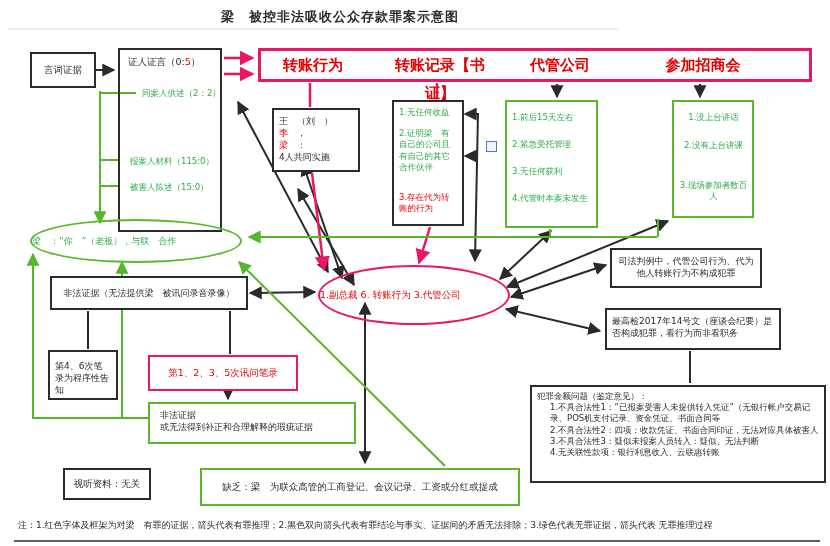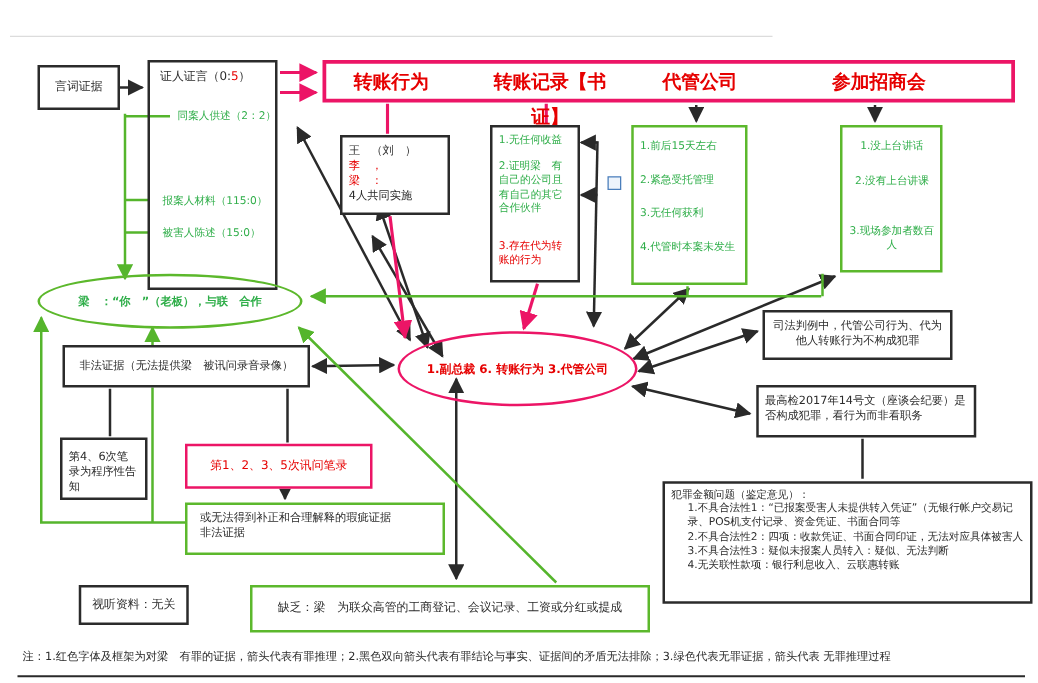--- a/index.html
+++ b/index.html
@@ -9,40 +9,41 @@
   .abs{position:absolute;box-sizing:border-box;}
   .title{position:absolute;left:60px;top:8px;width:560px;text-align:center;
          font-size:13px;font-weight:bold;letter-spacing:1px;}
   .box{position:absolute;box-sizing:border-box;border:2px solid #2b2b2b;background:#fff;
        font-size:9px;line-height:1.35;padding:3px 5px;}
   .box.nobg{background:transparent;}
   .box.green{border-color:#5cb82c;}
   .box.pink{border-color:#ec1566;}
   .center{display:flex;align-items:center;justify-content:center;text-align:center;}
   .ellipse{position:absolute;box-sizing:border-box;border:2px solid;border-radius:50%;
-           display:flex;align-items:center;justify-content:center;text-align:center;font-weight:bold;}
+           display:flex;align-items:center;justify-content:flex-start;text-align:center;}
   .gt{color:#2fae49;}
   .rt{color:#e60000;}
   .bt{color:#2b2b2b;}
   .topbar{position:absolute;left:258px;top:48px;width:554px;height:34px;
           border:3px solid #ec1566;background:#fff;box-sizing:border-box;}
   .topbar span{position:absolute;top:0;height:28px;line-height:28px;text-align:center;
                font-size:15px;font-weight:bold;color:#e60000;}
   .small{font-size:8.5px;}
   .note{position:absolute;left:18px;top:519px;width:800px;font-size:9px;color:#2b2b2b;}
   .chk{position:absolute;left:486px;top:141px;width:11px;height:11px;
        border:1.5px solid #4a7ebb;background:#eef4fb;box-sizing:border-box;}
   .witem{position:absolute;font-size:8.5px;white-space:nowrap;}
   .li{position:absolute;left:5px;right:4px;}
 </style>
 </head>
 <body>
 
 <div class="canvas">
 
+  <div class="title">梁　被控非法吸收公众存款罪案示意图</div>
 
   <svg class="wires" width="830" height="546">
     <defs>
       <marker id="aB" viewBox="0 0 10 10" refX="9" refY="5" markerWidth="6.5" markerHeight="6.5" orient="auto-start-reverse">
         <path d="M0,0 L10,5 L0,10 z" fill="#2a2a2a"></path>
       </marker>
       <marker id="aP" viewBox="0 0 10 10" refX="9" refY="5" markerWidth="6" markerHeight="6" orient="auto-start-reverse">
         <path d="M0,0 L10,5 L0,10 z" fill="#ec1566"></path>
       </marker>
       <marker id="aG" viewBox="0 0 10 10" refX="9" refY="5" markerWidth="6.5" markerHeight="6.5" orient="auto-start-reverse">
@@ -174,22 +175,22 @@
 
   <div class="box" style="left:48px;top:350px;width:70px;height:50px;padding-top:8px;">
     <span>第4、6次笔录为程序性告知</span>
   </div>
 
   <div class="box pink center" style="left:148px;top:355px;width:150px;height:36px;font-size:9.5px;">
     <span class="rt">第1、2、3、5次讯问笔录</span>
   </div>
 
   <div class="box green" style="left:148px;top:402px;width:208px;height:42px;padding-top:5px;padding-left:10px;">
+    <div>非法证据</div>
     <div>或无法得到补正和合理解释的瑕疵证据</div>
-    <div>非法证据</div>
   </div>
 
   <div class="box center" style="left:63px;top:468px;width:88px;height:32px;font-size:9.5px;">
     <span>视听资料：无关</span>
   </div>
 
   <div class="box green center" style="left:200px;top:468px;width:320px;height:38px;font-size:9.5px;">
     <span>缺乏：梁　为联众高管的工商登记、会议记录、工资或分红或提成</span>
   </div>
 

